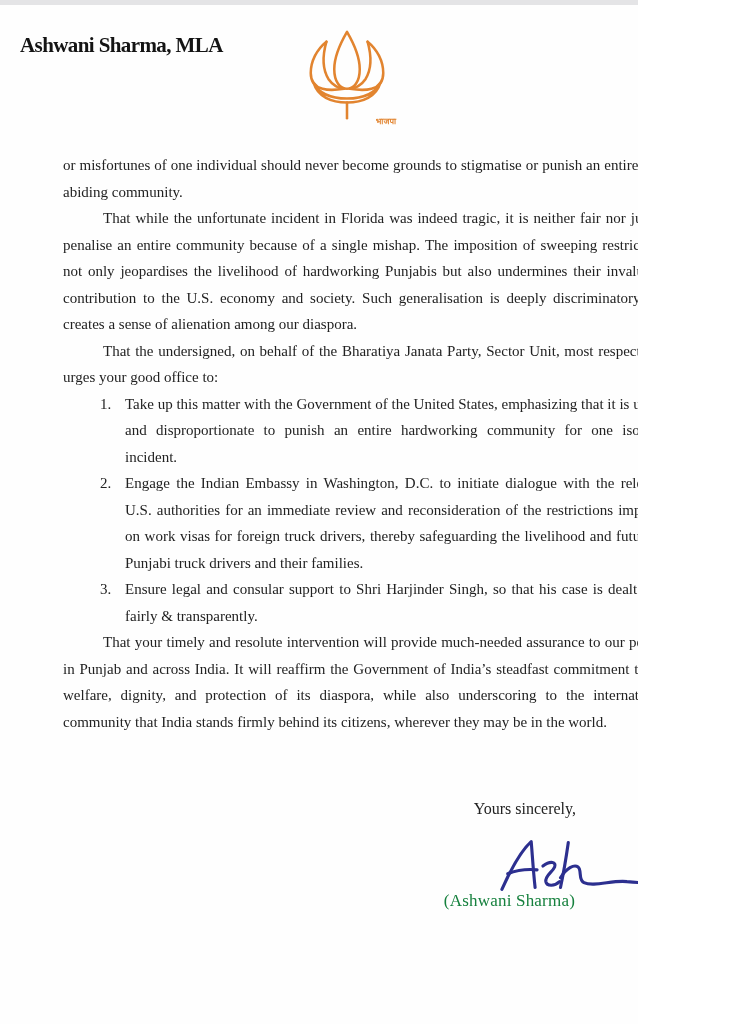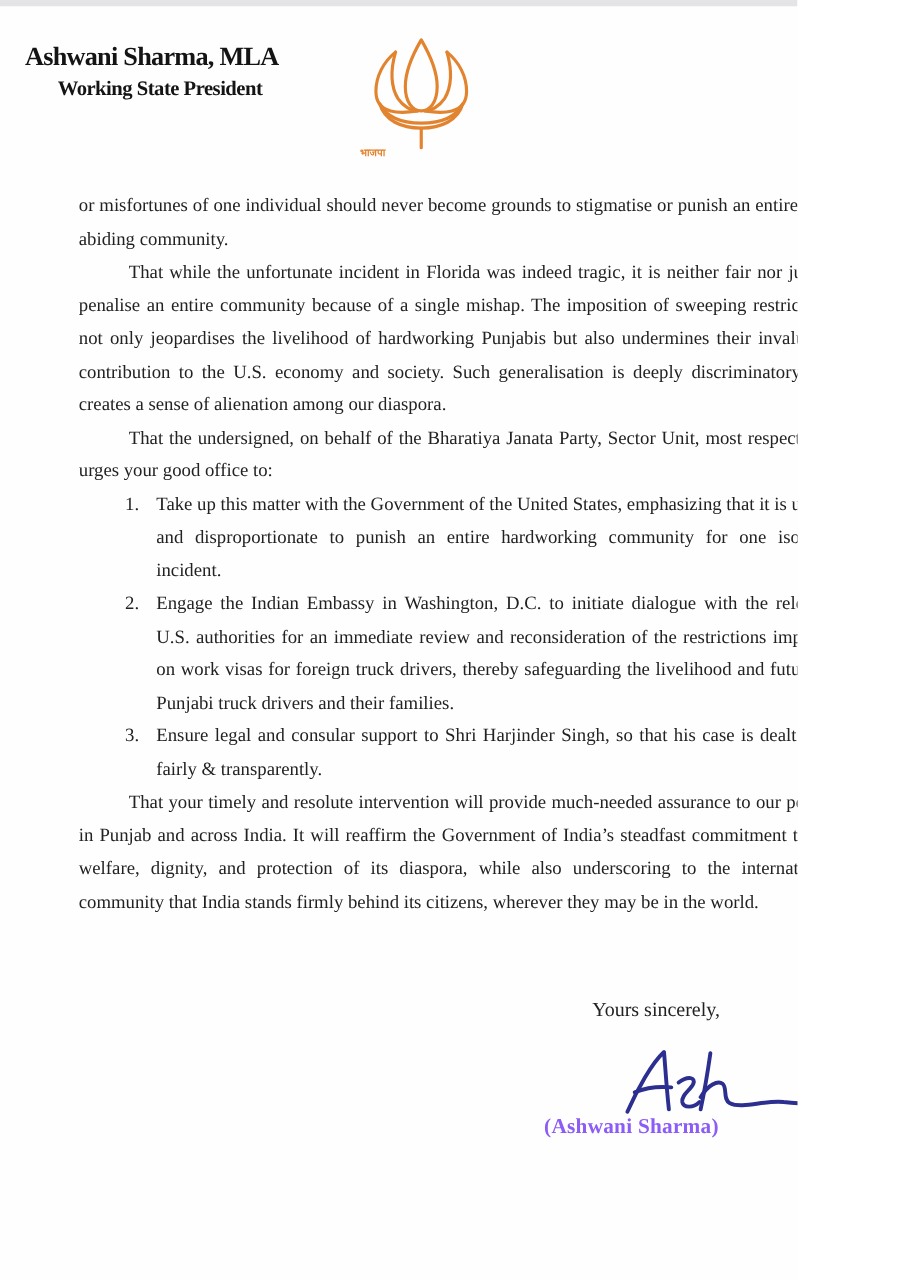--- a/index.html
+++ b/index.html
@@ -24,22 +24,22 @@
   .hdr-name {
     font-size: 21px; font-weight: bold; letter-spacing: -0.6px;
     white-space: nowrap; color: #141414;
   }
   .hdr-title {
     font-size: 16.5px; font-weight: bold; margin-top: 3px;
     text-align: center; padding-left: 26px; letter-spacing: -0.4px;
     white-space: nowrap; color: #141414;
   }
   .hdr-logo {
-    position: absolute; left: 288px; top: 24px; width: 102px;
-    text-align: left;
+    position: absolute; left: 294px; top: 24px; width: 102px;
+    text-align: right;
   }
   .logo-caption {
     font-size: 8px; color: #e2842f; font-weight: bold;
     line-height: 8px; margin-top: -14px;
   }
   .hdr-right {
     position: absolute; left: 420px; top: 26px; width: 288px;
     text-align: center; color: #151515;
   }
   .hr-l1 { font-size: 25px; font-weight: bold; line-height: 31px; letter-spacing: 1px; }
@@ -61,41 +61,40 @@
   .closing-para { margin-top: 22px; }
 
   
   .sincerely {
     position: absolute; right: 62px; top: 800px;
     font-size: 16px; color: #222; text-align: right;
   }
   .signature { position: absolute; left: 498px; top: 836px; }
   .signatory {
     position: absolute; right: 63px; top: 891px;
-    font-size: 17px; font-weight: bold; color: #8b5cf6;
+    font-size: 17px; font-weight: normal; color: #15803d;
     letter-spacing: 0.2px;
   }
 
   
   .footer {
     position: absolute; left: 55px; top: 968px; width: 622px;
     border-top: 3px solid #141414; padding-top: 3px;
     text-align: center; font-weight: bold; font-size: 13.3px;
     line-height: 16.5px; color: #141414; letter-spacing: -0.2px;
   }
 </style>
 </head>
 <body>
 
 <div class="page">
   <div class="topstrip"></div>
 
   <div class="hdr-left">
     <div class="hdr-name">Ashwani Sharma, MLA</div>
-    <div class="hdr-title">Working State President</div>
   </div>
 
   <div class="hdr-logo">
     <svg width="98" height="104" viewBox="0 0 100 106">
       <g fill="none" stroke="#e2842f" stroke-width="2.6" stroke-linecap="round" stroke-linejoin="round">
 
         <path d="M50 8 C43 20 37 34 37 46 C37 59 43 66 50 66 C57 66 63 59 63 46 C63 34 57 20 50 8 Z"></path>
 
         <path d="M29 18 C25 32 25 46 31 56 C35 62 42 66 47 66"></path>
         <path d="M71 18 C75 32 75 46 69 56 C65 62 58 66 53 66"></path>

